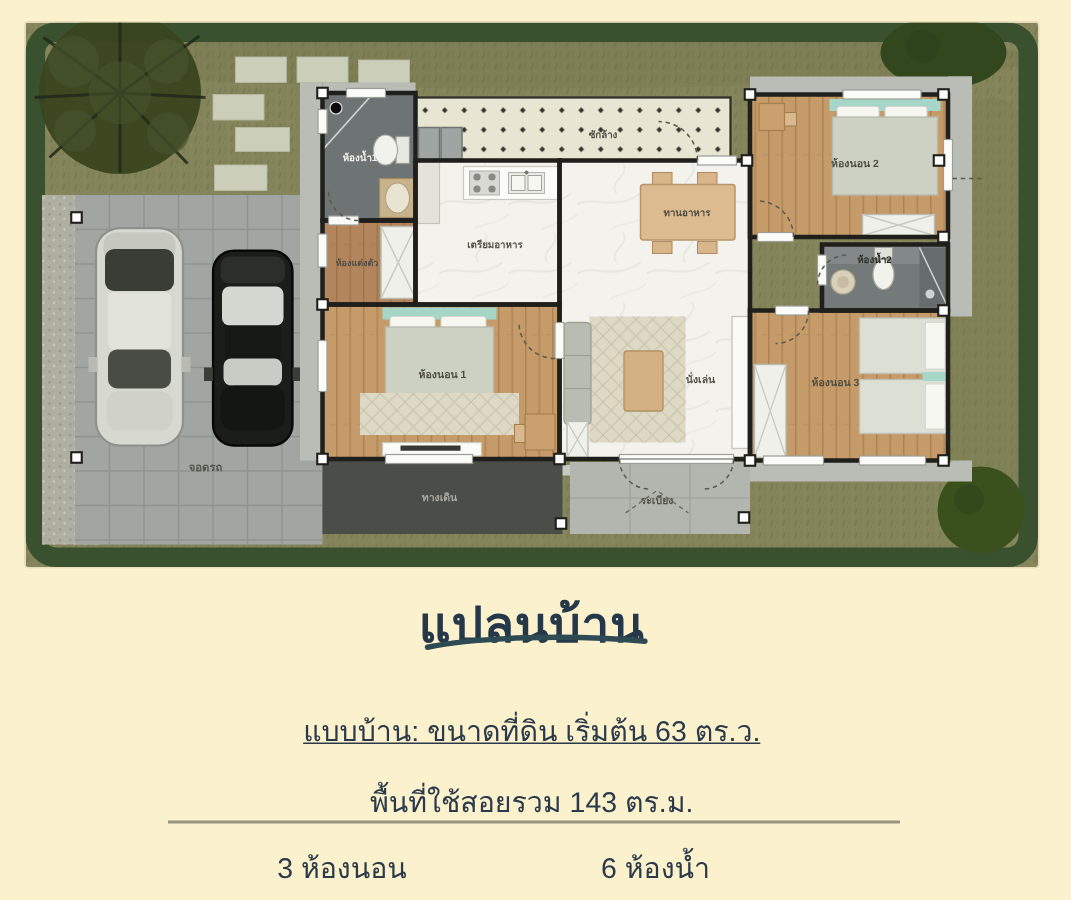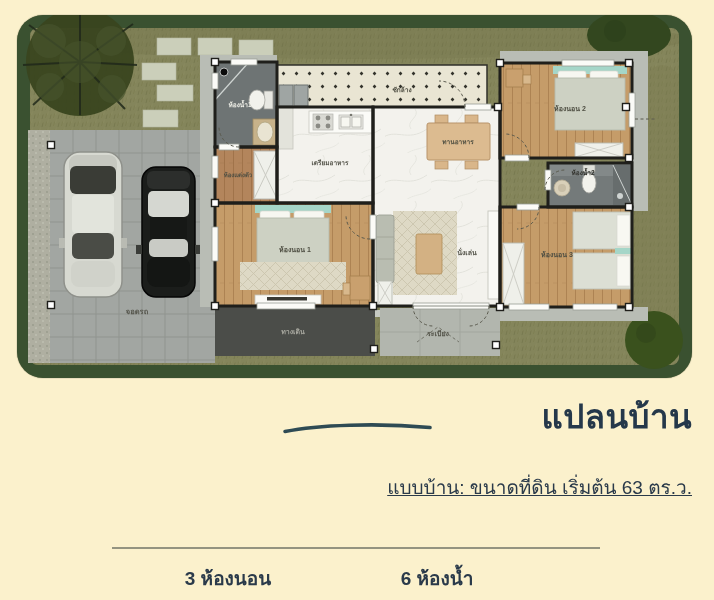--- a/index.html
+++ b/index.html
@@ -1,29 +1,29 @@
 <!DOCTYPE html>
 <html><head>
 <meta charset="utf-8">
 <style>
   html,body{margin:0;padding:0;}
   body{width:714px;height:600px;overflow:hidden;background:#FBF1CC;
        font-family:"Liberation Sans","DejaVu Sans",sans-serif;}
   .screen{position:relative;width:714px;height:600px;background:#FBF1CC;}
   .plan-wrap{position:absolute;left:17px;top:15px;width:675px;height:363px;
-             border-radius:26px;overflow:hidden;box-shadow:0 0 0 1px rgba(0,0,0,0.08);}
+             border-radius:2px;overflow:hidden;box-shadow:0 0 0 1px rgba(0,0,0,0.08);}
   .plan-wrap svg{display:block;}
-  .info{position:absolute;left:17px;width:675px;text-align:right;color:#25384A;}
+  .info{position:absolute;left:17px;width:675px;text-align:center;color:#25384A;}
   .title{top:390px;font-size:33px;font-weight:bold;letter-spacing:0.5px;}
   .swoosh{position:absolute;left:282px;top:421px;}
   .sub{top:472px;font-size:19px;font-weight:500;color:#2A3A4A;text-decoration:underline;}
   .area{top:519px;font-size:19px;font-weight:500;color:#2A3A4A;}
   .divider{position:absolute;left:112px;top:547px;width:488px;height:1.5px;background:#949480;}
   .col{position:absolute;top:563px;width:200px;text-align:center;font-size:19px;
-       font-weight:700;color:#2A3A4A;}
+       font-weight:400;color:#2A3A4A;}
   .col-bed{left:128px;}
   .col-bath{left:337px;}
   svg text{font-family:"Liberation Sans","DejaVu Sans",sans-serif;}
 </style>
 </head>
 <body>
 
 <div class="screen">
 
   <div class="plan-wrap">
@@ -354,19 +354,20 @@
   </div>
 
   <div class="info title">แปลนบ้าน</div>
 
   <svg class="swoosh" width="152" height="14" viewBox="0 0 152 14">
     <path d="M3,10.5 C35,4 95,1.5 148,6.5" fill="none" stroke="#2E4B54" stroke-width="3.6" stroke-linecap="round"></path>
   </svg>
 
   <div class="info sub">แบบบ้าน: ขนาดที่ดิน เริ่มต้น 63 ตร.ว.</div>
 
+  <div class="info area">พื้นที่ใช้สอยรวม 143 ตร.ม.</div>
 
   <div class="divider"></div>
 
   <div class="col col-bed">3 ห้องนอน</div>
   <div class="col col-bath">6 ห้องน้ำ</div>
 
 </div>
 
 </body></html>

